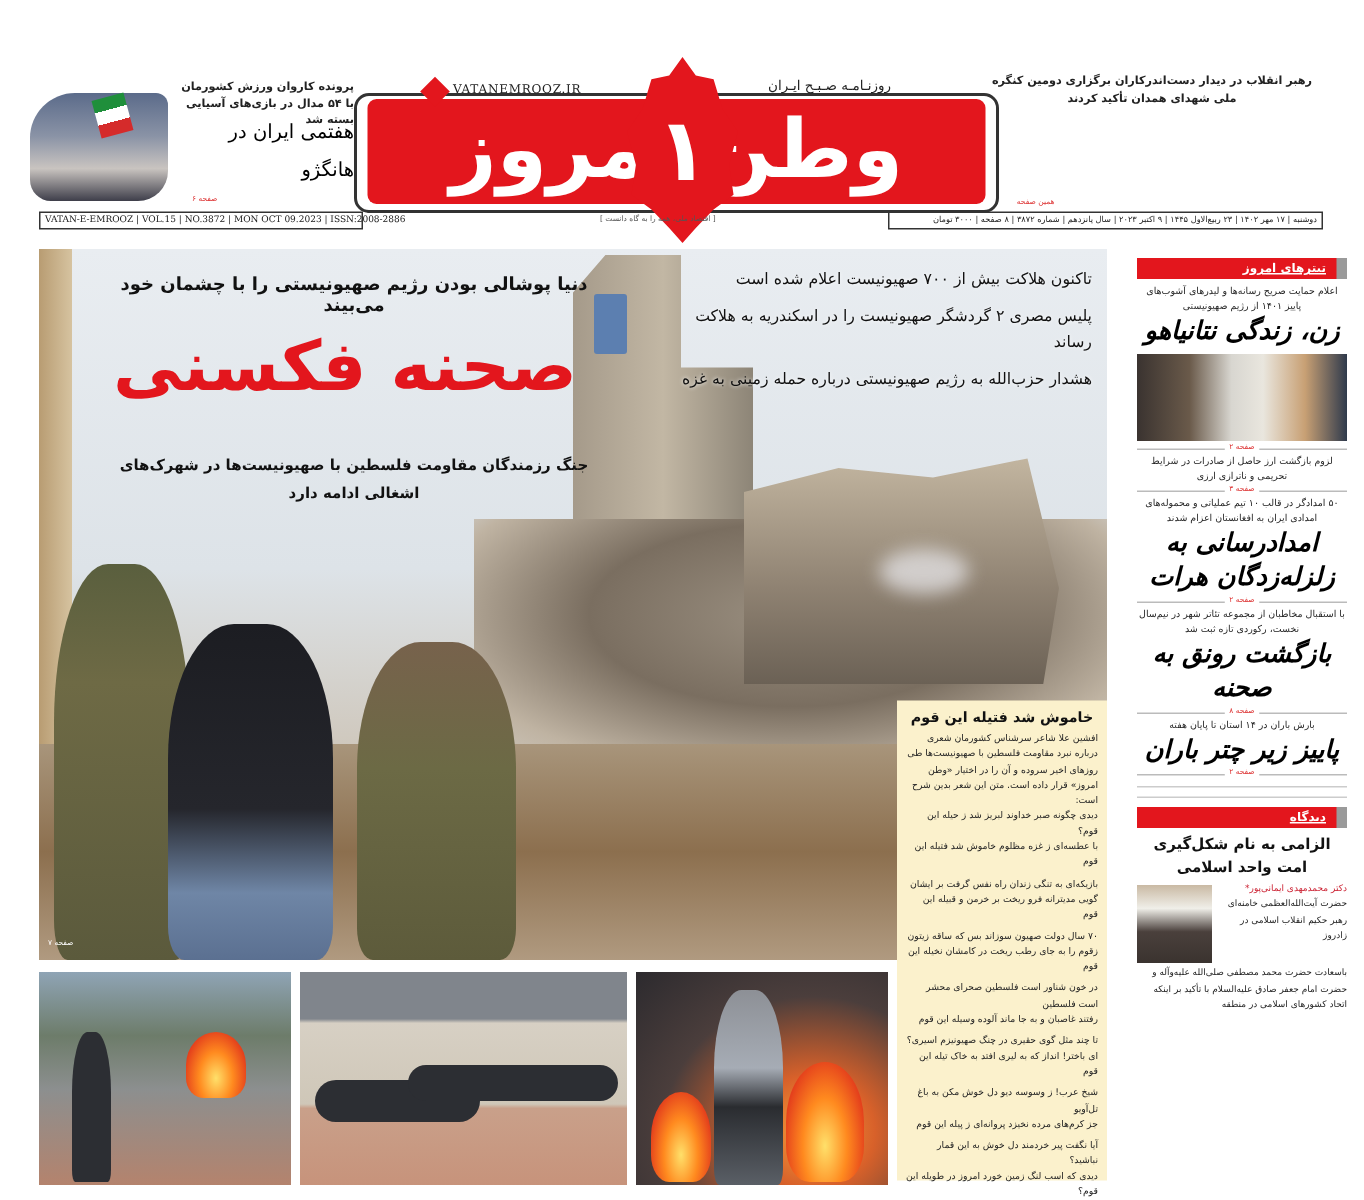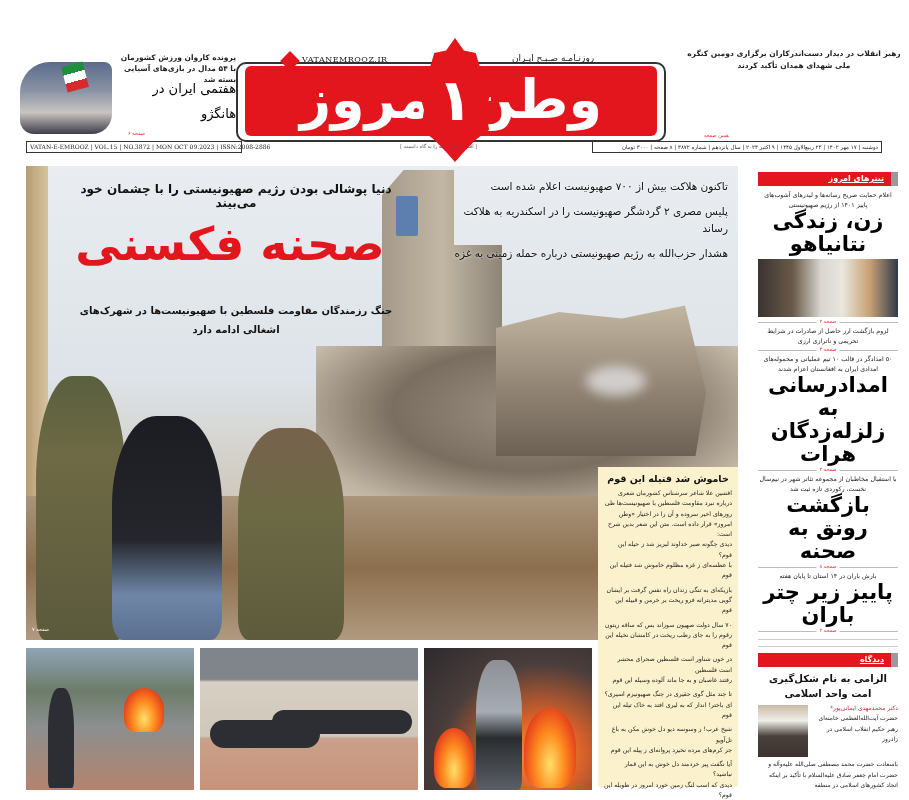--- a/index.html
+++ b/index.html
@@ -51,21 +51,21 @@
   }
   .promo-flag {
     position: absolute; left: 48px; top: 16px; width: 22px; height: 26px;
     background: linear-gradient(180deg, #1f8f3b 0 33%, #ffffff 33% 66%, #d52b2b 66% 100%);
     transform: rotate(-15deg);
   }
   .promo-kicker { position: absolute; right: 0; top: 4px; width: 120px; font-size: 7.5px; line-height: 11px; text-align: right; color: #222; font-weight: bold; }
   .promo-title { position: absolute; right: 0; top: 28px; width: 120px; font-size: 13px; line-height: 25px; font-weight: normal; text-align: right; color: #000; }
   .promo-ref { position: absolute; left: 112px; top: 82px; font-size: 5px; color: #d33; }
 
-  .right-promo { position: absolute; right: 0; top: 48px; width: 230px; height: 90px; }
+  .right-promo { position: absolute; right: 26px; top: 48px; width: 230px; height: 90px; }
   .rp-kicker { font-size: 7.5px; line-height: 12px; text-align: center; font-weight: bold; color: #222; }
   .rp-title { font-size: 19px; line-height: 25px; font-weight: bold; text-align: center; color: #000; margin-top: 3px; }
   .rp-ref { position: absolute; right: 180px; top: 84px; font-size: 5px; color: #d33; }
 
   .issue-left {
     position: absolute; left: 26px; top: 141px; width: 216px; height: 12px;
     border: 1px solid #333; font-family: "DejaVu Serif", serif; font-size: 6px;
     line-height: 10px; padding: 0 3px; direction: ltr; text-align: left; color: #222; white-space: nowrap;
   }
   .issue-right {
@@ -131,21 +131,21 @@
   .officer { position: absolute; background: #2c2e33; border-radius: 40% 40% 8% 8%; }
 
   
   .sidebar { position: absolute; left: 758px; top: 170px; width: 140px; height: 630px; }
   .sec-head {
     height: 14px; background: #e3161d; position: relative; margin: 2px 0 4px 0;
     color: #fff; font-size: 8px; font-weight: bold; text-align: right; padding-right: 14px; line-height: 14px; text-decoration: underline;
   }
   .sec-head::after { content: ""; position: absolute; right: 0; top: 0; width: 7px; height: 14px; background: #9a9a9a; }
   .sb-kicker { font-size: 6.3px; line-height: 10px; text-align: center; color: #222; }
-  .sb-title { font-size: 21px; font-weight: bold; line-height: 23px; text-align: center; color: #000; letter-spacing: -0.5px; }
+  .sb-title { font-size: 17px; font-weight: bold; line-height: 23px; text-align: center; color: #000; letter-spacing: -0.5px; font-style: italic; }
   .sb-sep { position: relative; height: 8px; }
   .sb-sep::before { content: ""; position: absolute; left: 0; right: 0; top: 4px; height: 1px; background: #bbb; }
   .sb-sep span { position: absolute; left: 50%; top: 0; transform: translateX(-50%); background: #fff; color: #d33; font-size: 5px; padding: 0 3px; }
   .sb-photo { width: 140px; height: 58px; margin: 3px 0 1px 0; background: linear-gradient(90deg, #3a3330 0%, #6a5a4a 25%, #d8d6d0 45%, #e9e6de 60%, #c8a074 80%, #2f3a4c 100%); }
   .op-title { font-size: 10px; font-weight: bold; line-height: 15px; text-align: center; margin: 2px 0; }
   .op-wrap { position: relative; height: 100px; }
   .op-photo { position: absolute; left: 0; top: 2px; width: 50px; height: 52px; background: linear-gradient(180deg, #c9b9a3 0%, #f0efe9 30%, #4a403c 60%, #3a332f 100%); }
   .op-author { position: absolute; right: 0; top: 0; width: 86px; font-size: 6px; line-height: 10.5px; text-align: right; color: #c23; }
   .op-body { position: absolute; right: 0; top: 10px; width: 86px; font-size: 6px; line-height: 10.5px; text-align: right; color: #222; }
   .op-body-full { position: absolute; right: 0; top: 56px; width: 140px; font-size: 6px; line-height: 10.5px; text-align: right; color: #222; }

